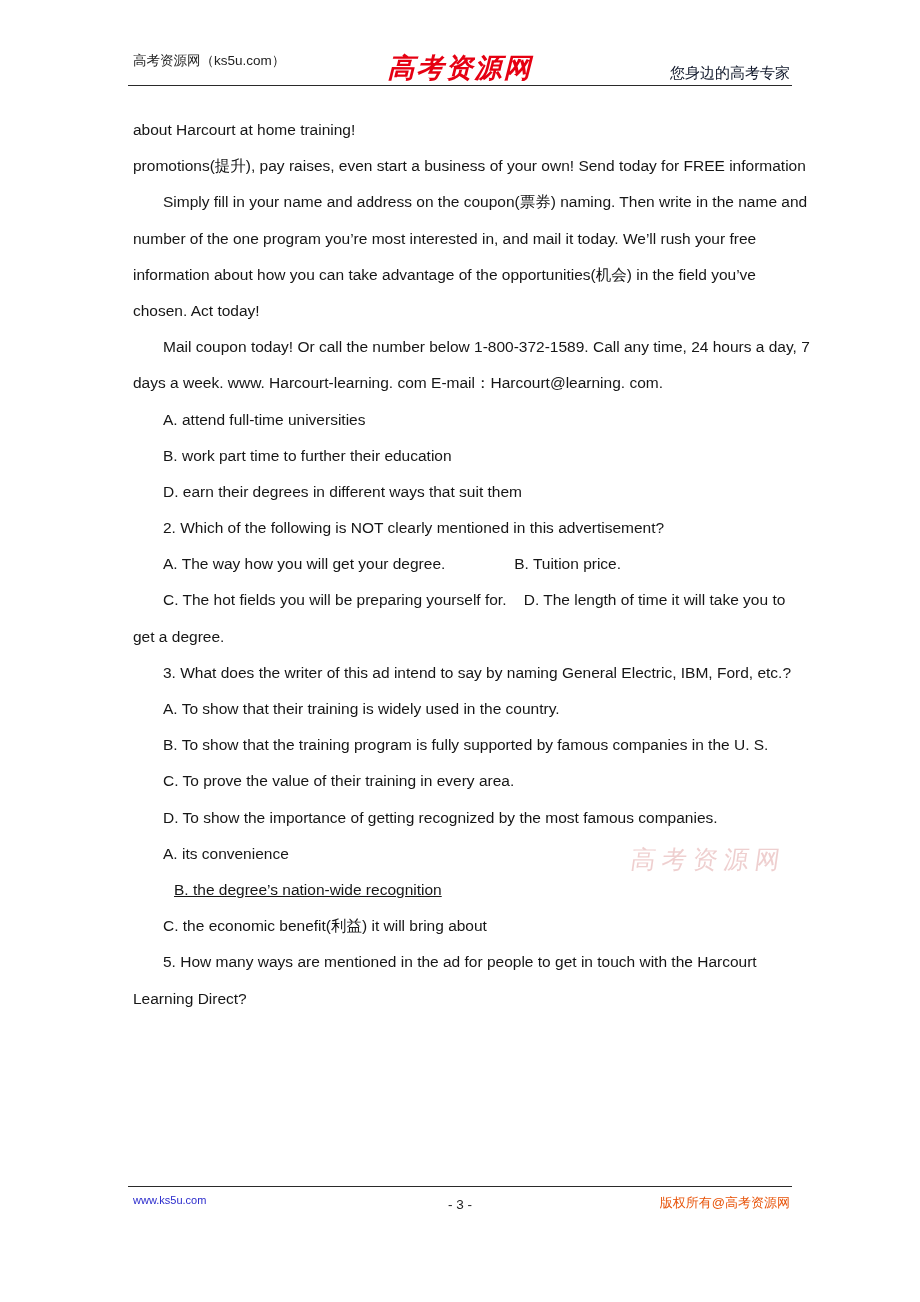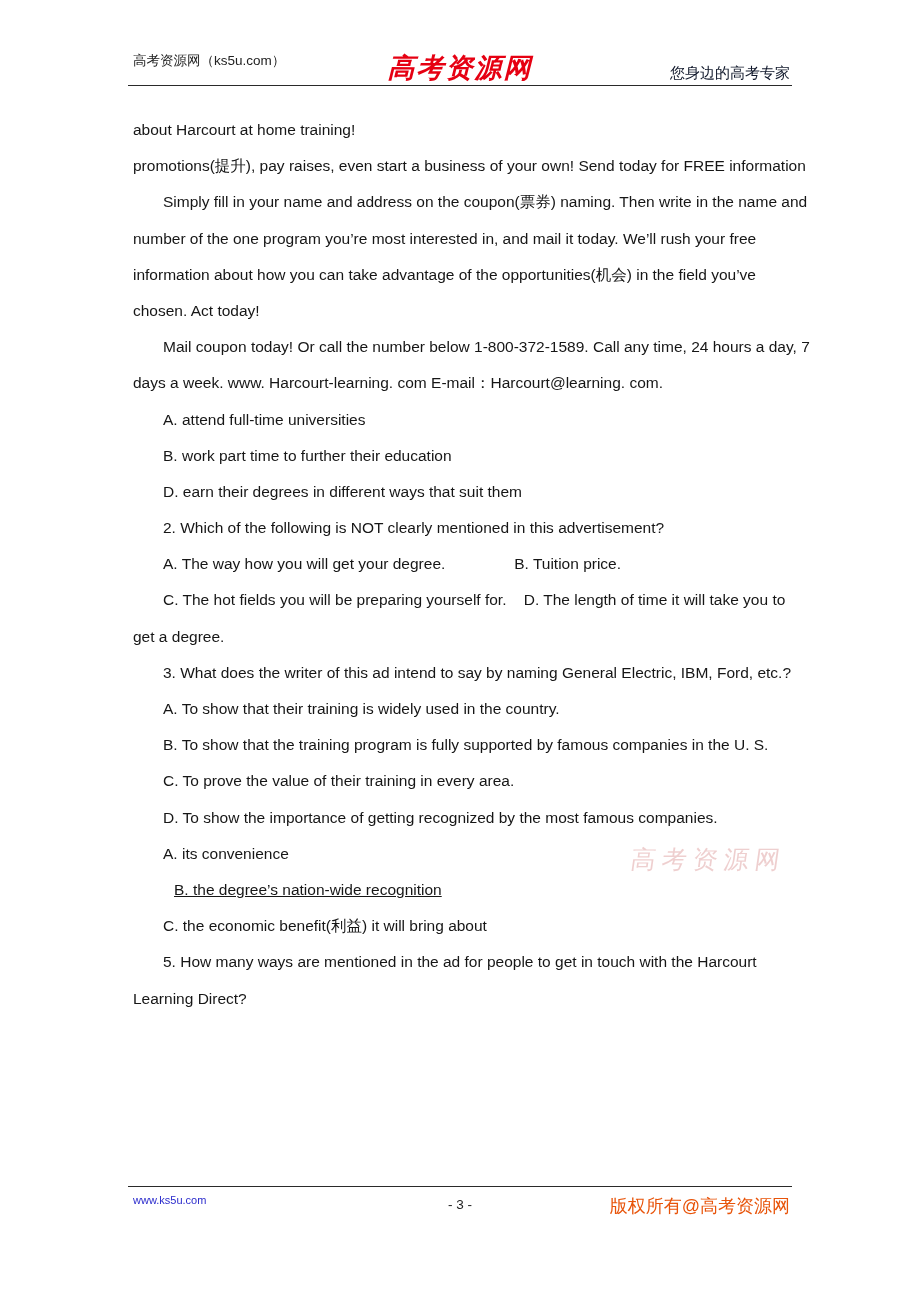--- a/index.html
+++ b/index.html
@@ -54,21 +54,21 @@
   .footer-left {
     position:absolute; left:133px; top:1194px;
     font-size:11px; color:#2b2bcc; cursor:pointer;
   }
   .footer-center {
     position:absolute; left:0; right:0; top:1197px;
     text-align:center; font-size:13.5px; color:#222;
   }
   .footer-right {
     position:absolute; right:130px; top:1194px;
-    font-size:18px; color:#e8540a;
+    font-size:13px; color:#e8540a;
   }
 </style>
 </head>
 <body>
 
 <div>
   <div class="header-left">高考资源网（ks5u.com）</div>
   <div class="logo">高考资源网</div>
   <div class="header-right">您身边的高考专家</div>
   <div class="header-rule"></div>

